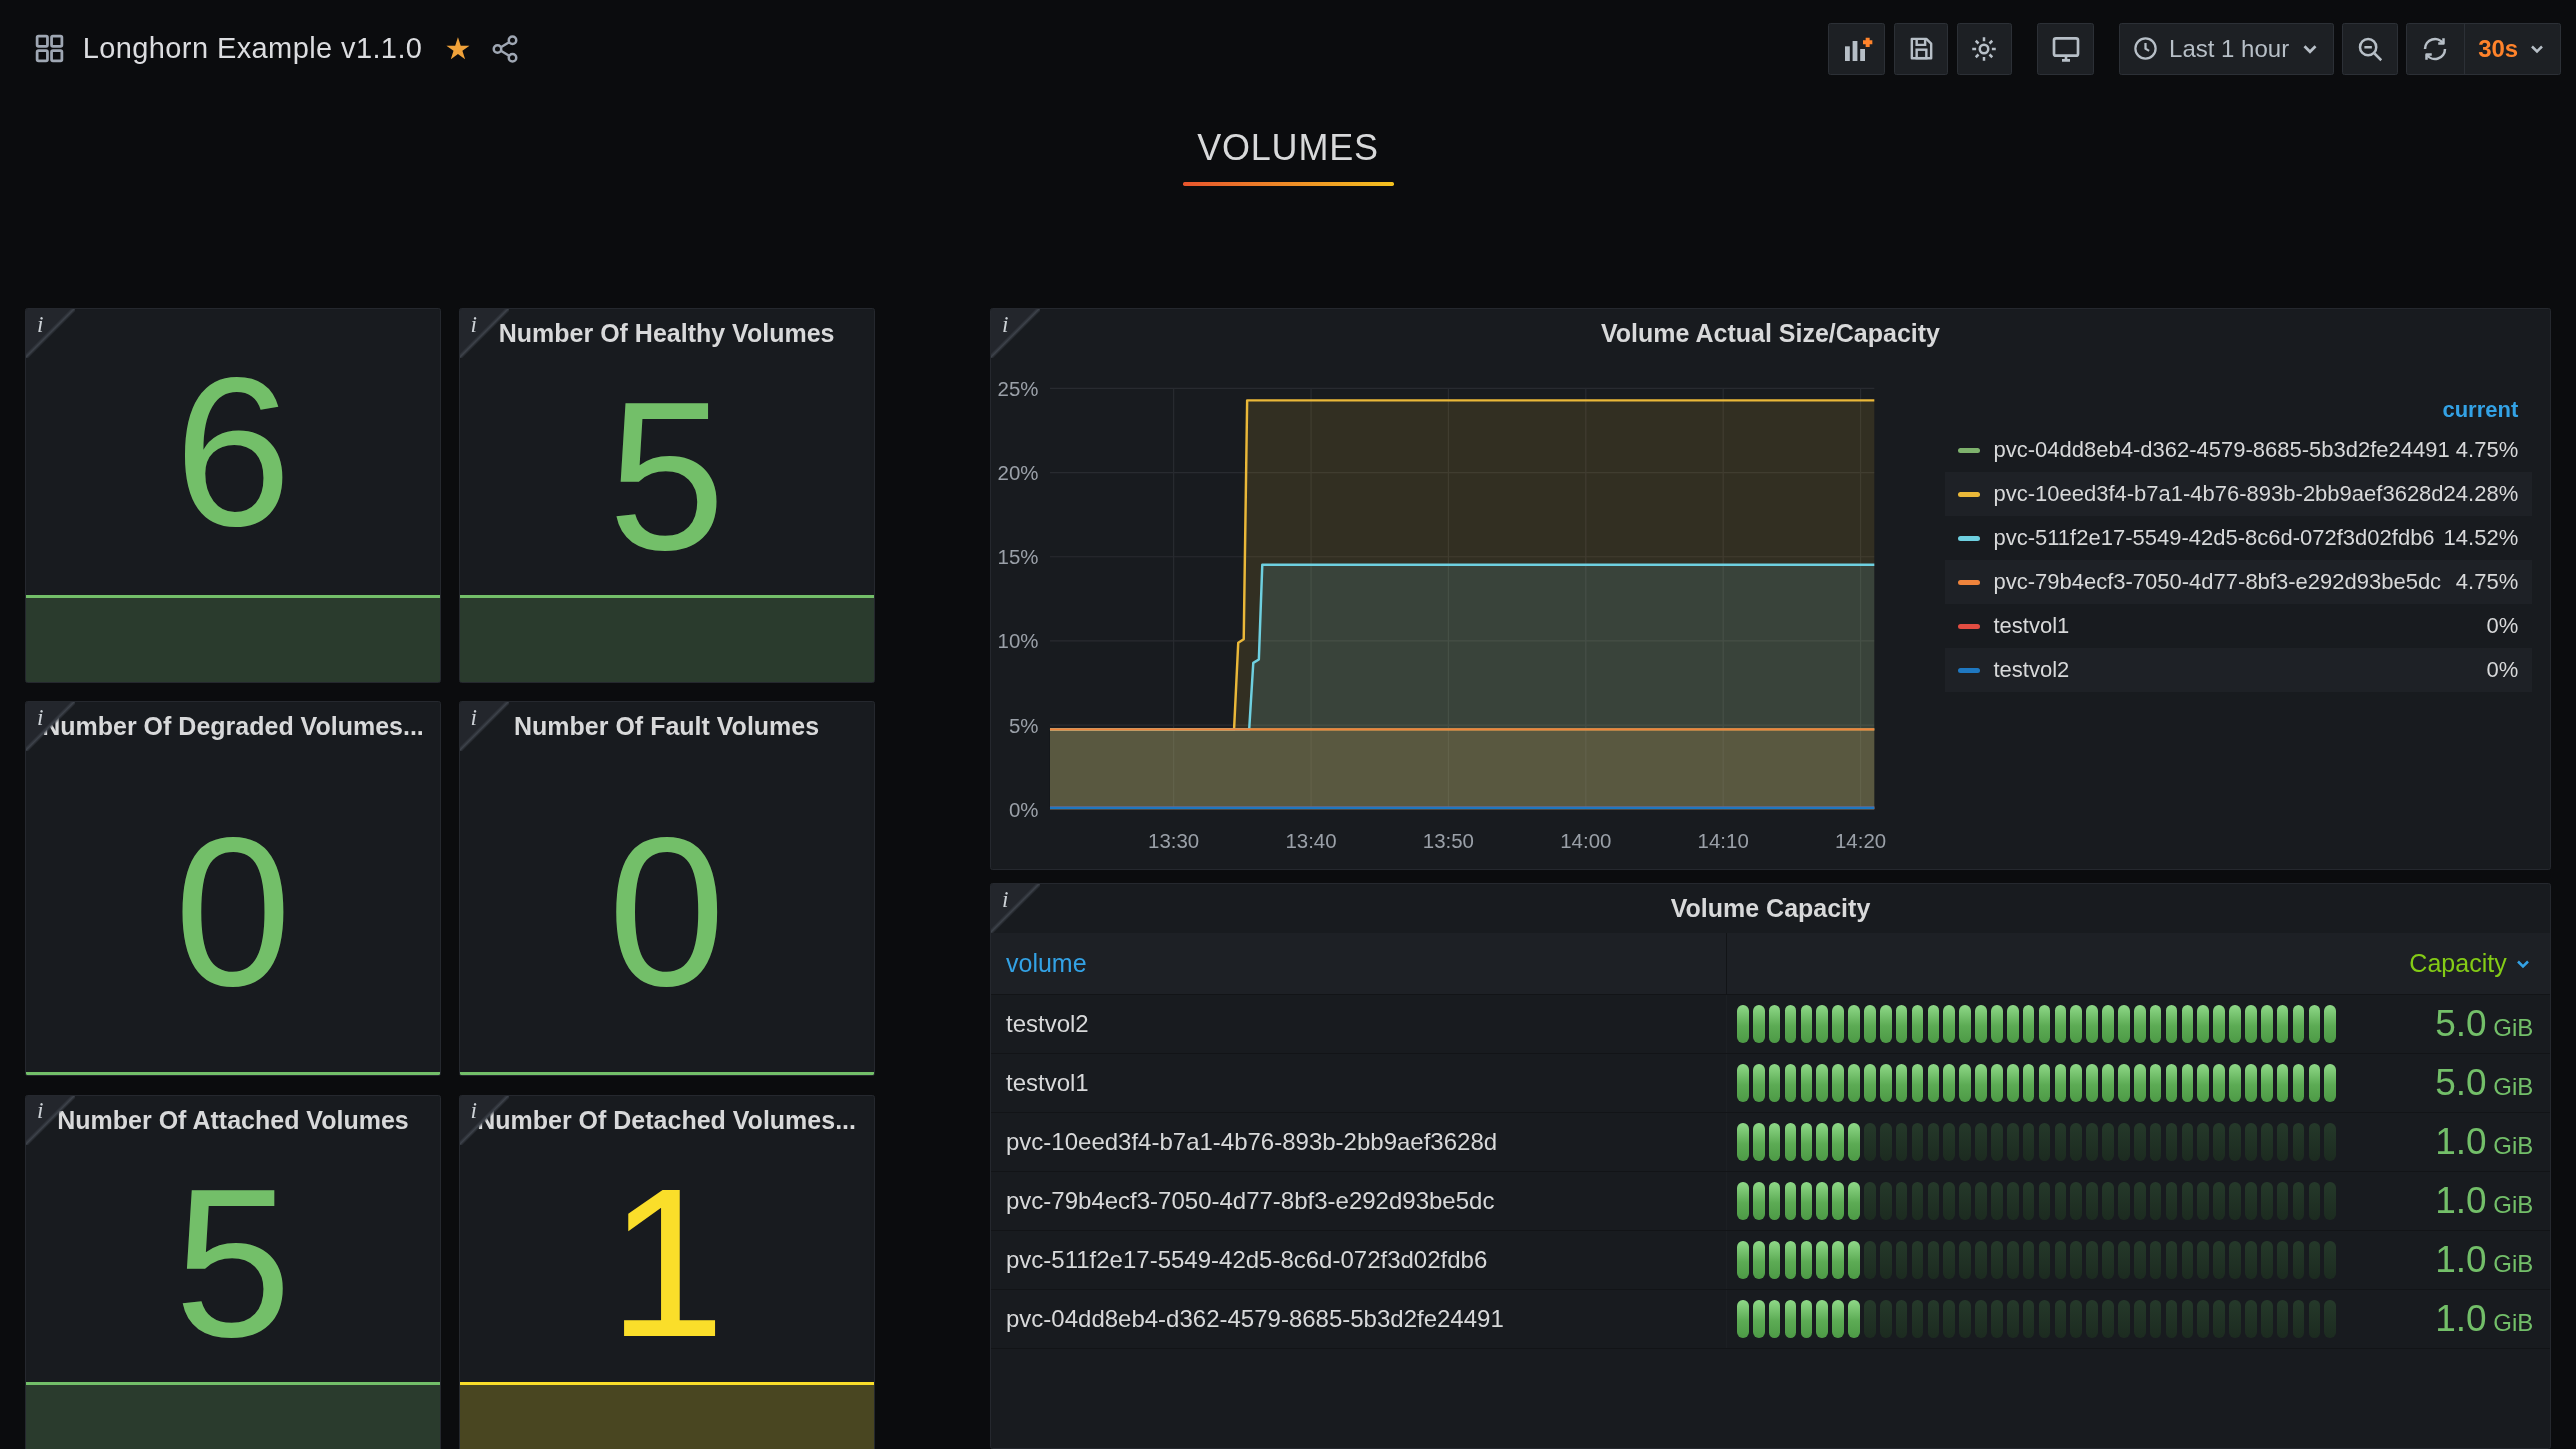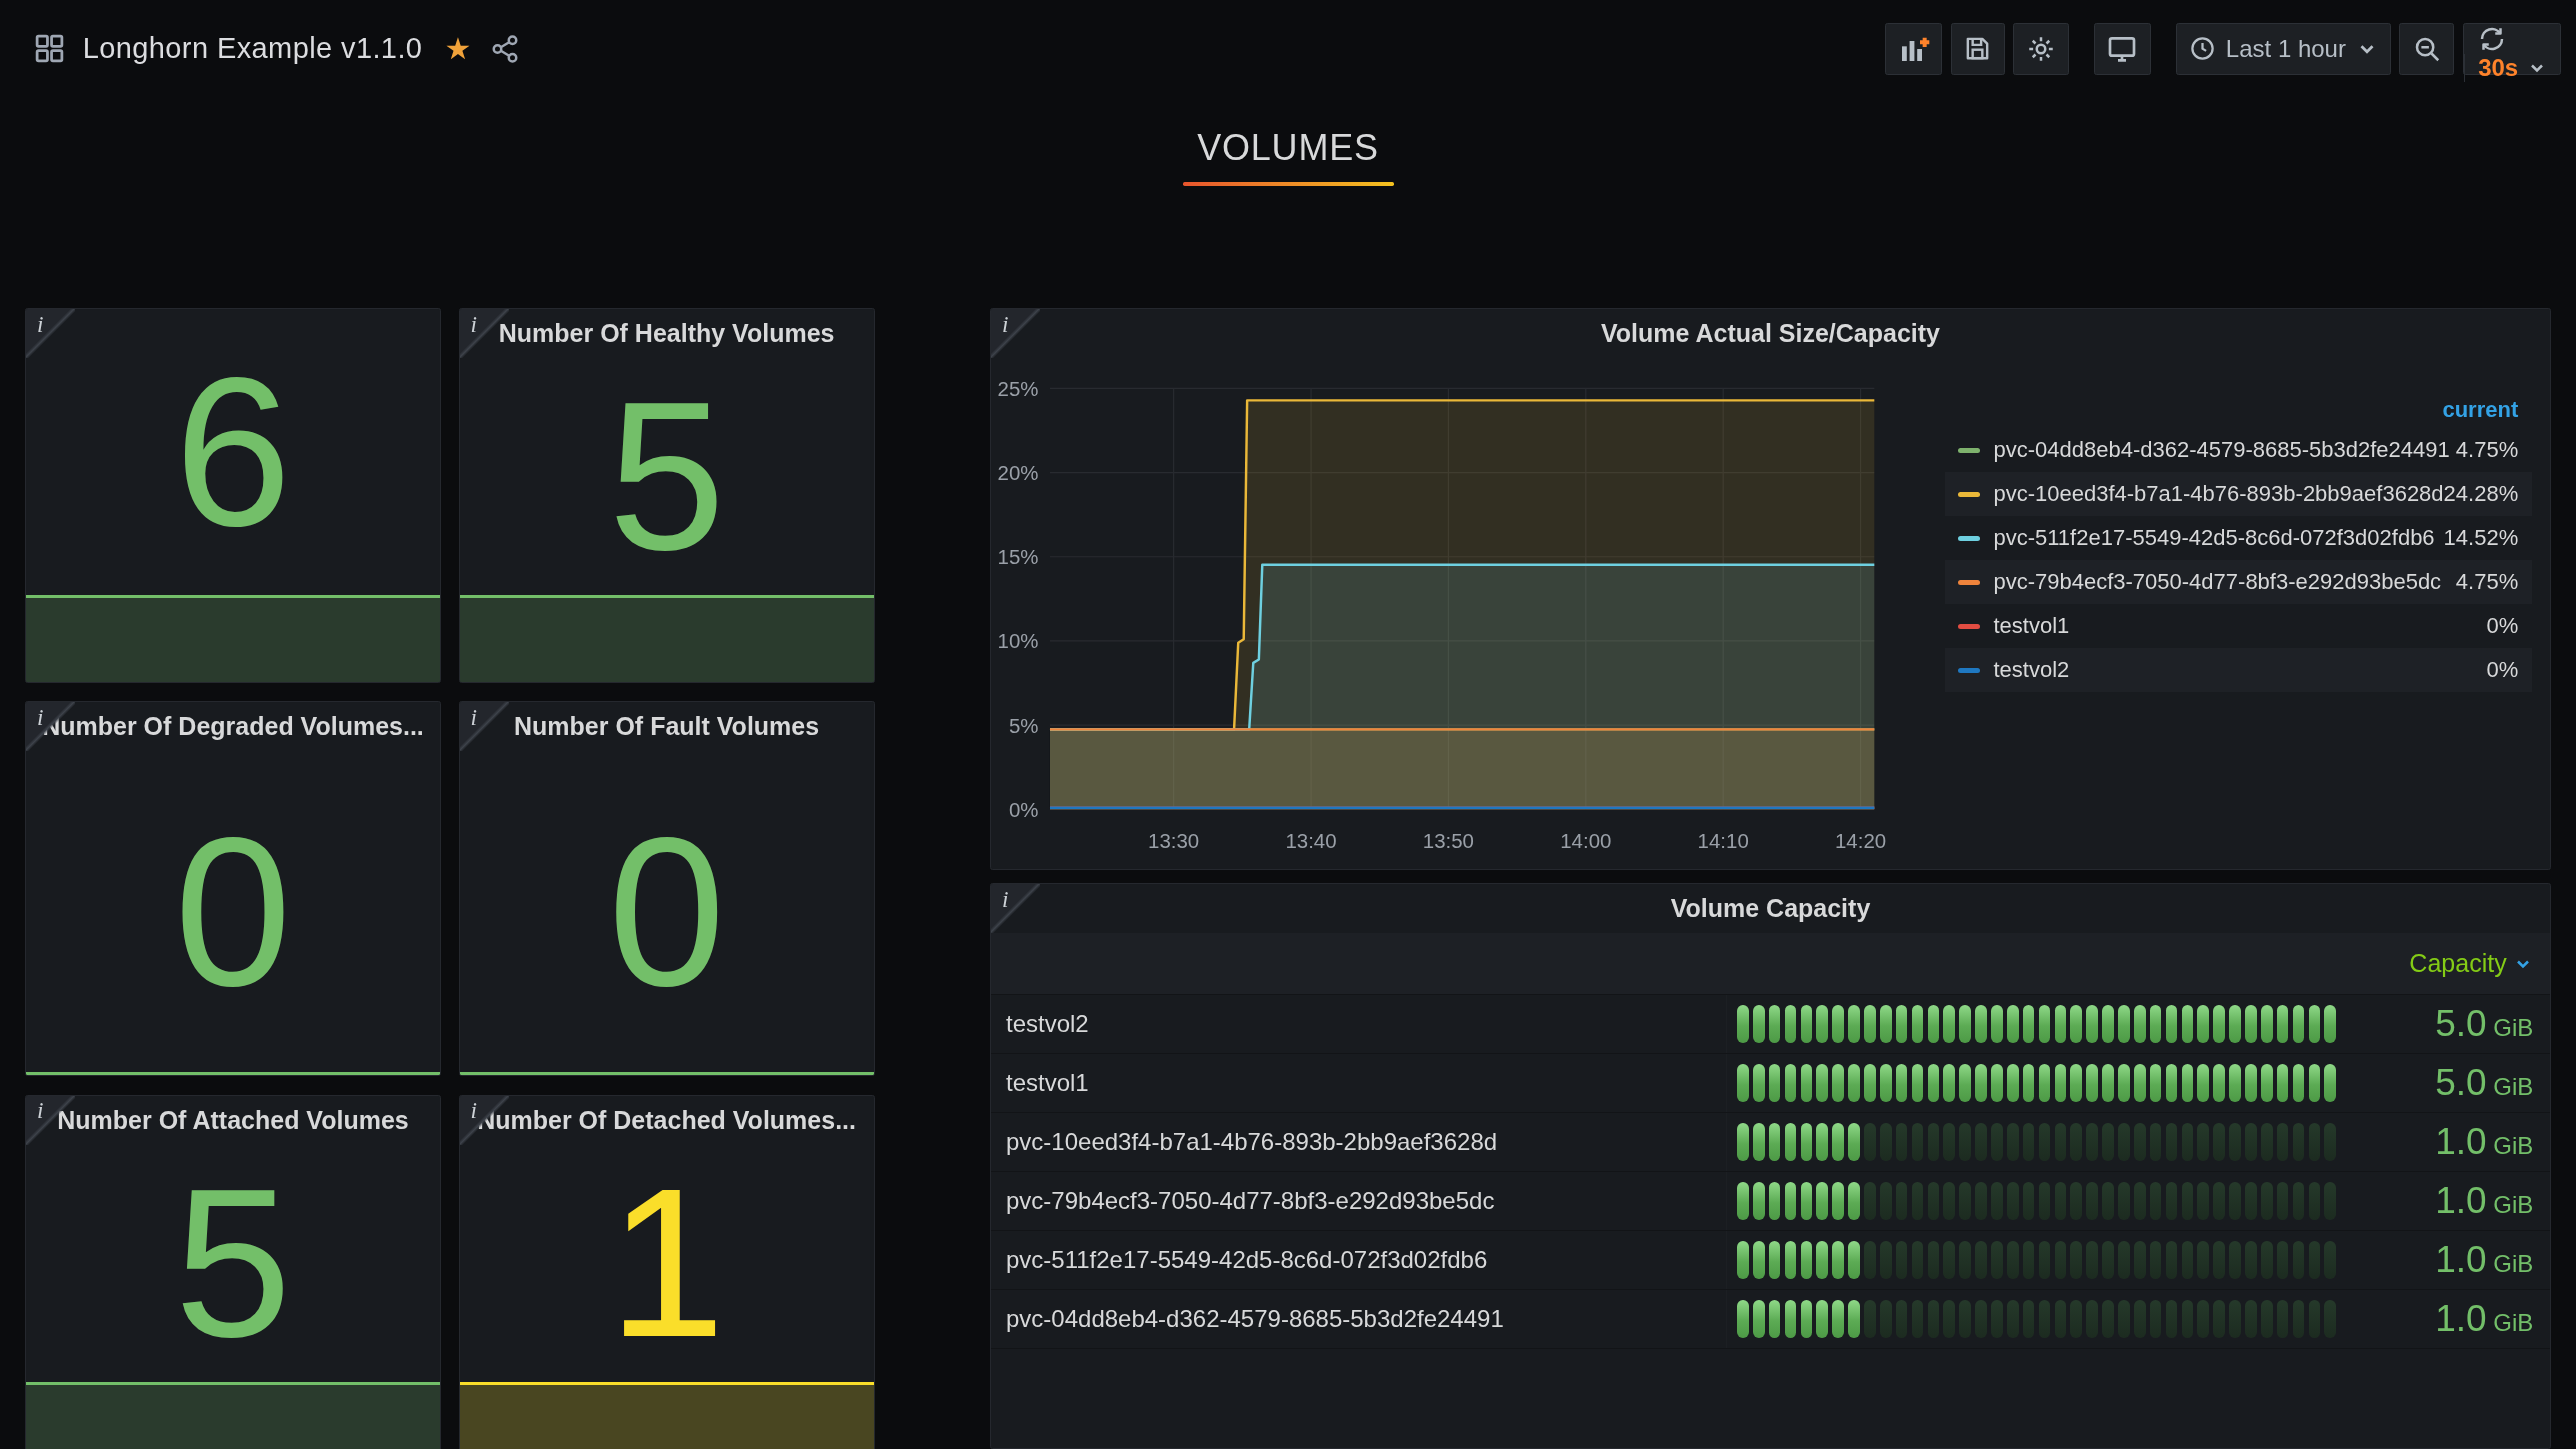--- a/index.html
+++ b/index.html
@@ -14,21 +14,21 @@
   .nav-ic { display:inline-flex; align-items:center; justify-content:center; cursor:pointer; }
   .star-glyph { font-size:30px; color:#f0a23a; margin-left:22px; cursor:pointer; line-height:1; }
   .share-wrap { margin-left:18.4px; }
   .nav-right { display:flex; align-items:flex-start; }
   .tbtn { height:52px; min-width:54px; display:inline-flex; align-items:center; justify-content:center;
     background:#1d2024; border:0.8px solid #2c3036; border-radius:2.5px; margin-left:8.4px;
     color:#b7bfc7; font-size:24px; cursor:pointer; padding:0 11.7px; }
   .tbtn.gap { margin-left:25px; }
   .tbtn .lbl { margin:0 10px; }
   .refresh-group { display:inline-flex; margin-left:8.4px; height:52px;
-    background:#1d2024; border:0.8px solid #2c3036; border-radius:2.5px;flex-direction:column; }
+    background:#1d2024; border:0.8px solid #2c3036; border-radius:2.5px; }
   .refresh-group .half { display:inline-flex; align-items:center; padding:0 13.4px; cursor:pointer; }
   .refresh-group .half + .half { border-left:0.8px solid #2c3036; }
   .orange-text { color:#ff832b; font-weight:700; font-size:24px; margin-right:8.4px; }
 
   
   .row-header { position:absolute; top:127px; left:0; width:2576px; text-align:center; }
   .row-header .rh-title { font-size:36px; letter-spacing:0.8px; color:#d8d9da; font-weight:400; }
   .row-header .rh-underline { width:211px; height:3.3px; margin:13.4px auto 0;
     background:linear-gradient(90deg,#e8552d,#f4c21f); border-radius:1.7px; }
 
@@ -325,20 +325,21 @@
         </div>
       </div>
     </div>
 
     <div class="panel table-panel">
       <div class="corner">
           <i>i</i>
         </div>
       <div class="panel-title">Volume Capacity</div>
       <div class="vc-head">
+        <div class="h-vol">volume</div>
         <div class="h-cap">
           <span>Capacity</span>
           <svg viewBox="0 0 16 16" width="20" height="20" fill="none" stroke="#33a2e5" stroke-width="2" style="margin-left:6.7px">
               <path d="M4 6l4 4 4-4"></path>
             </svg>
         </div>
       </div>
       <div id="vc-rows">
           <div class="vc-row">
             <div class="vc-name">testvol2</div>

